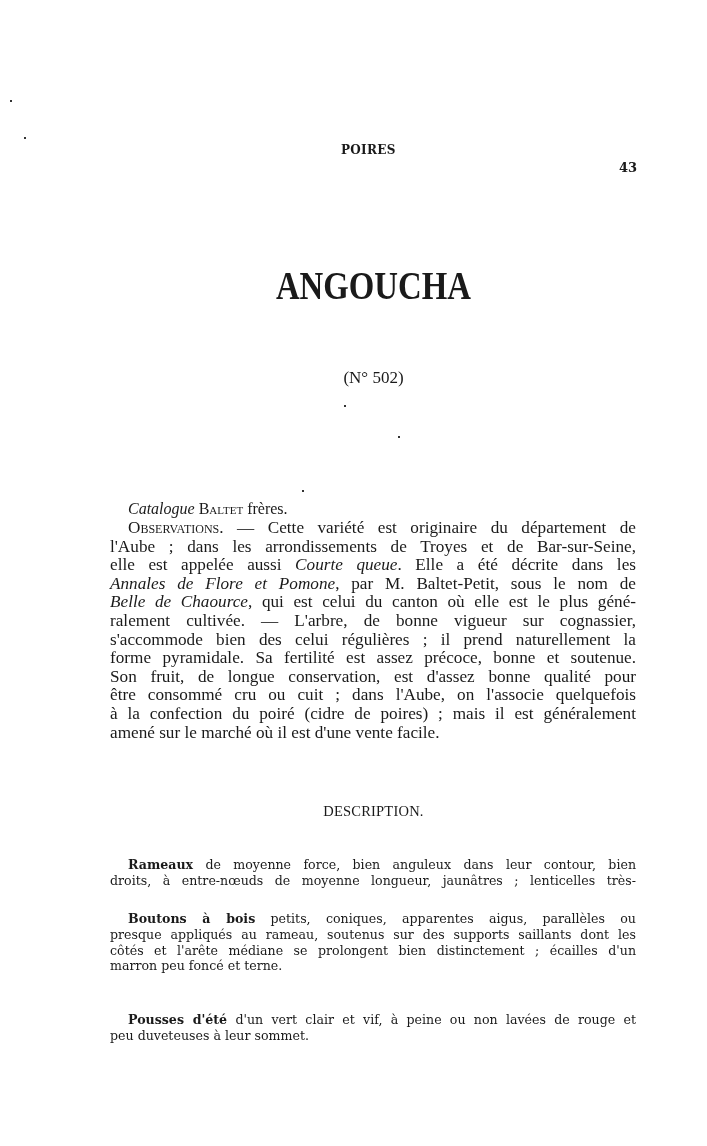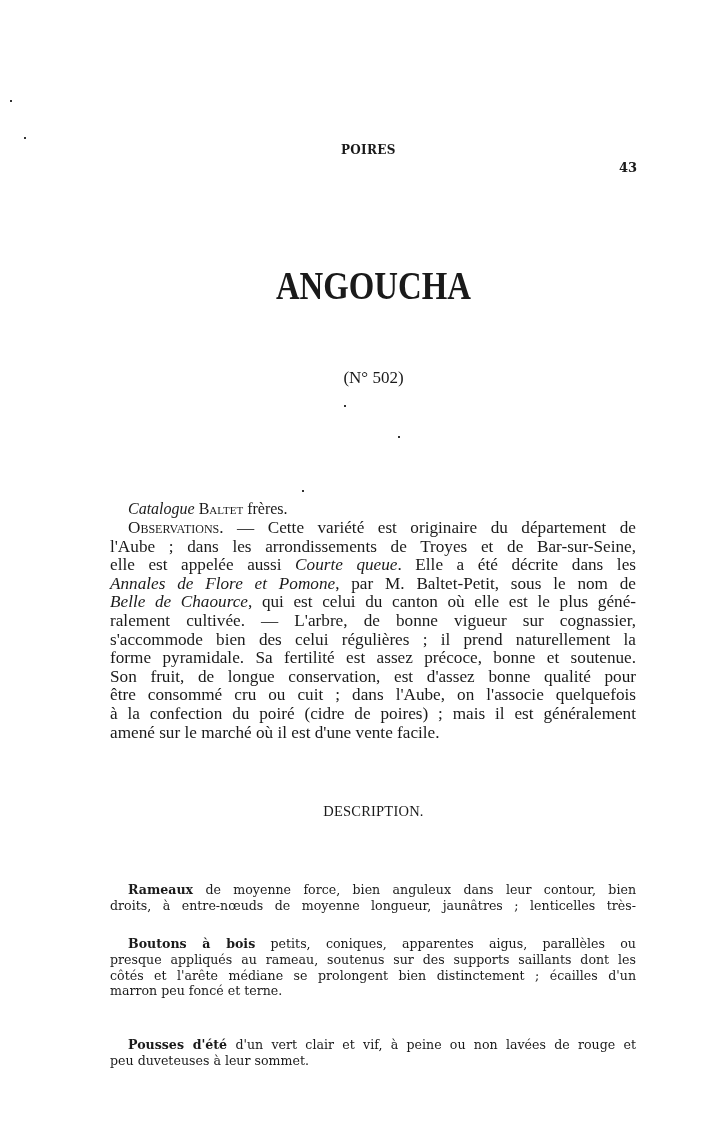--- a/index.html
+++ b/index.html
@@ -14,21 +14,21 @@
   .title { top: 262px; left: 0; width: 747px; text-align: center; font-family: "Liberation Serif", serif; font-weight: bold; font-size: 40px; letter-spacing: 0px; transform: scaleX(0.82); transform-origin: 373px 0; }
   .number { top: 368px; left: 0; width: 747px; text-align: center; font-family: "Liberation Serif", serif; font-size: 17px; }
   .catalogue { top: 454px; left: 128px; font-family: "Liberation Serif", serif; font-size: 16px; margin-top: 46px; }
   .catalogue .it { font-style: italic; }
   .sc { font-variant: small-caps; }
   .para { left: 110px; width: 526px; font-family: "Liberation Serif", serif; font-size: 17.2px; line-height: 18.6px; }
   .para .line { display: block; text-align: justify; text-align-last: justify; white-space: nowrap; }
   .para .line.last { text-align-last: left; }
   .obs { top: 519px; }
   .desc-head { top: 803px; left: 0; width: 747px; text-align: center; font-family: "Liberation Serif", serif; font-size: 14.5px; letter-spacing: 0.2px; }
-  .small { left: 110px; width: 526px; font-family: "DejaVu Serif", serif; font-size: 12.6px; line-height: 15.8px; margin-top: 25px; }
+  .small { left: 110px; width: 526px; font-family: "DejaVu Serif", serif; font-size: 12.6px; line-height: 15.8px; }
   .small .line { display: block; text-align: justify; text-align-last: justify; white-space: nowrap; }
   .small .line.last { text-align-last: left; }
   .ind { padding-left: 18px; }
   .bold { font-weight: bold; }
   .desc1 { top: 857px; }
   .desc2 { top: 911px; }
   .desc3 { top: 1012px; }
   .it { font-style: italic; }
   .speck { width: 2px; height: 2px; background: #333; }
 </style>

